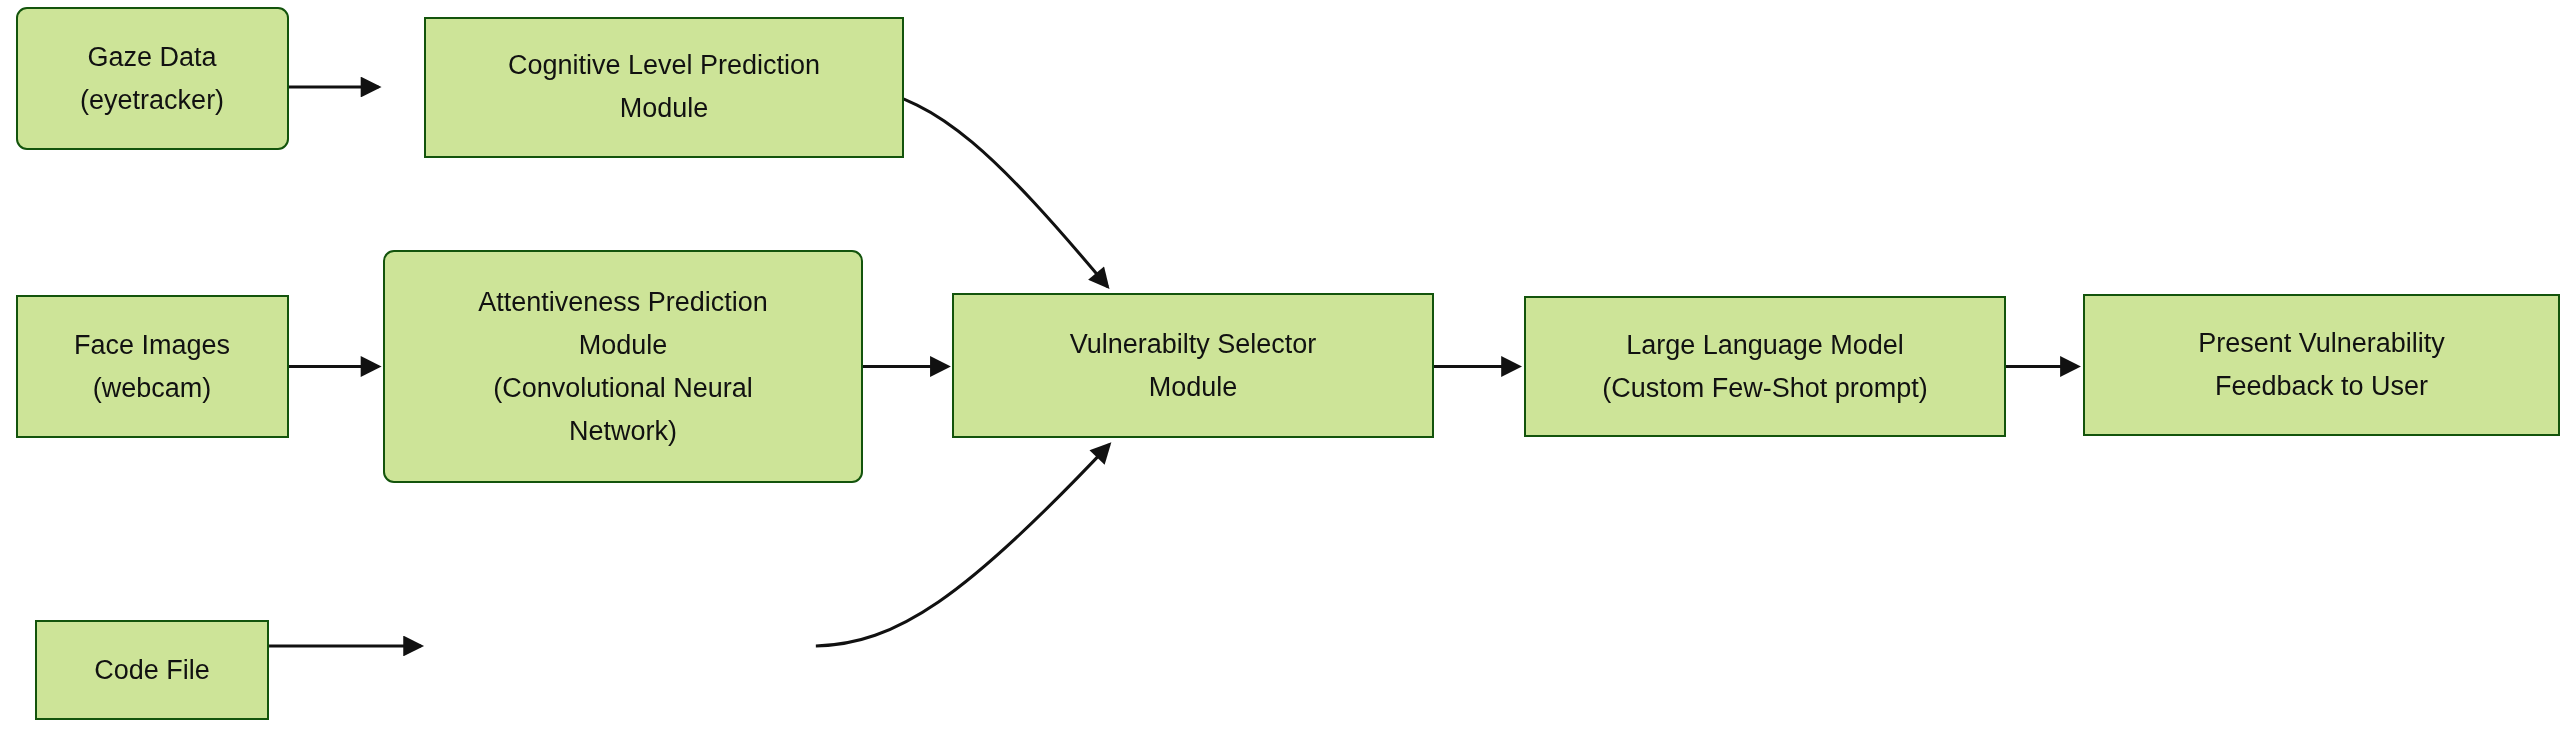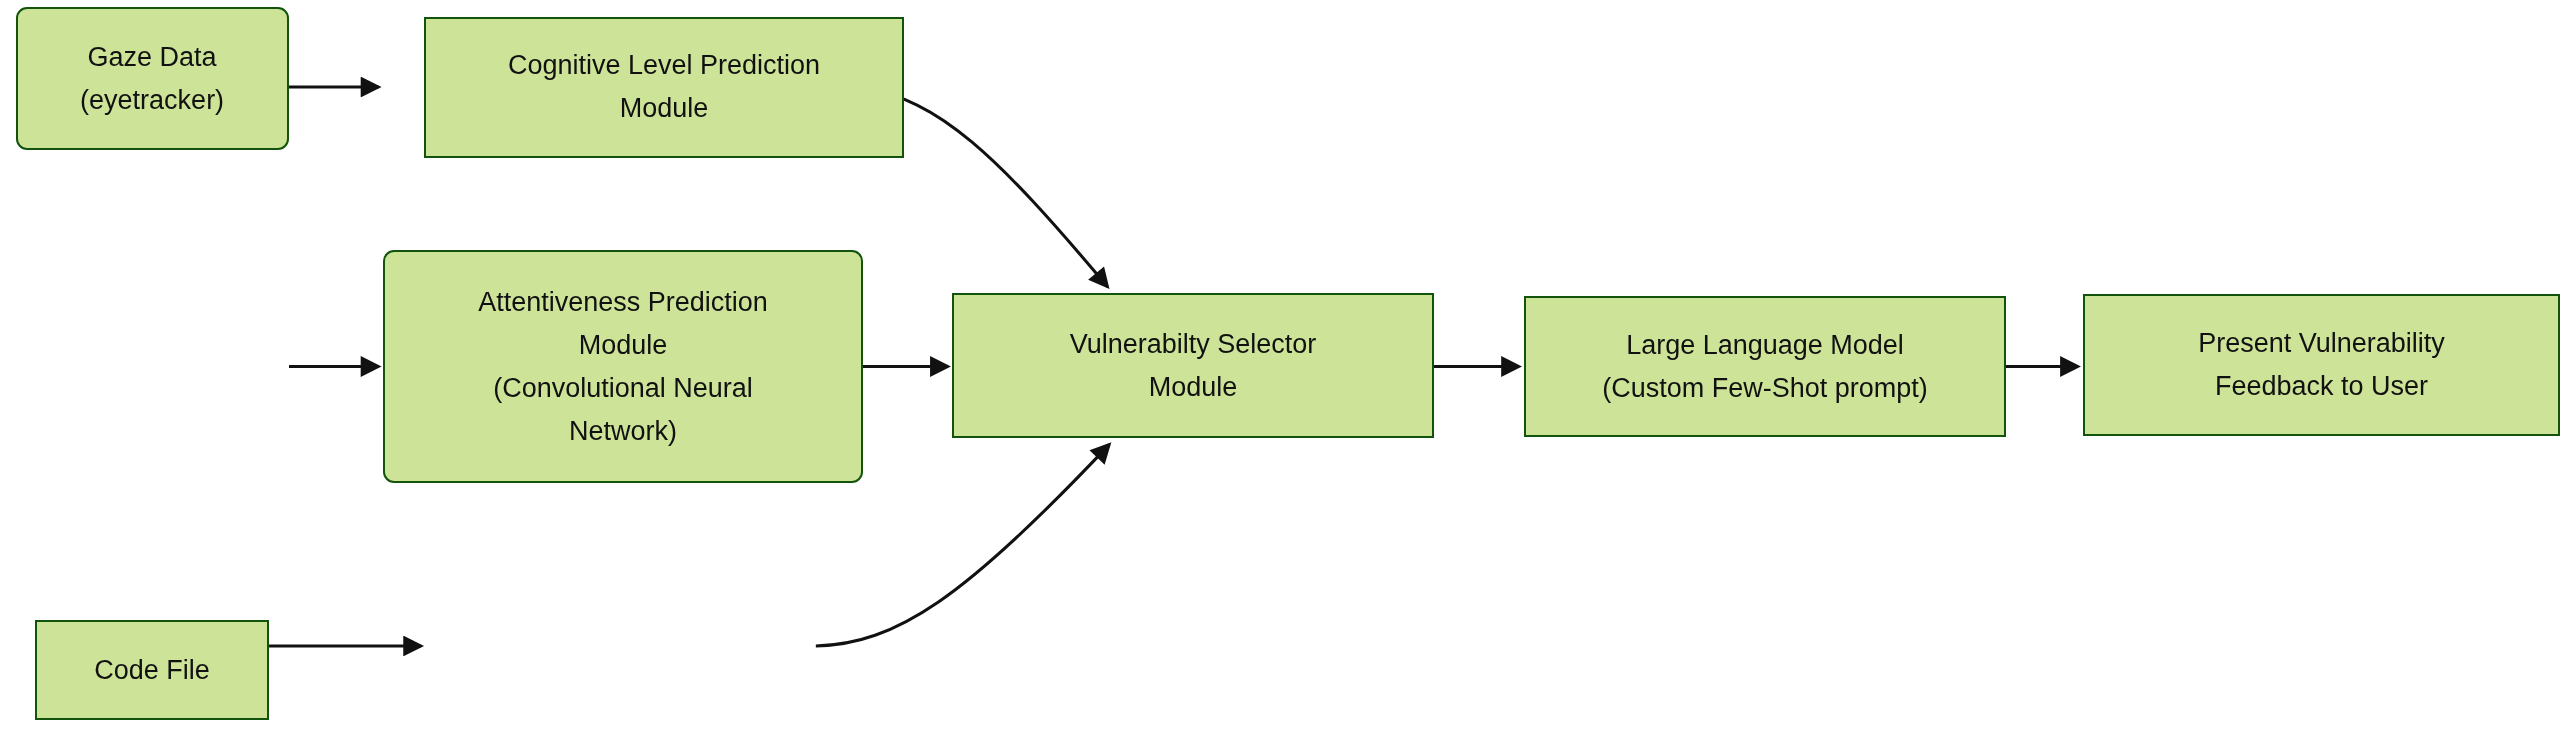--- a/index.html
+++ b/index.html
@@ -74,20 +74,22 @@
     <path class="edge" marker-end="url(#arrow)" d="M 1652 422 L 1750 422"></path>
     <path class="edge" marker-end="url(#arrow)" d="M 2292 422 L 2394 422"></path>
   </svg>
 
   <div class="node n-gaze">Gaze Data
 (eyetracker)</div>
 
   <div class="node n-cognitive">Cognitive Level Prediction
 Module</div>
 
+  <div class="node n-face">Face Images
+(webcam)</div>
 
   <div class="node n-attentiveness">Attentiveness Prediction
 Module
 (Convolutional Neural
 Network)</div>
 
   <div class="node n-codefile">Code File</div>
 
 
   <div class="node n-selector">Vulnerabilty Selector

